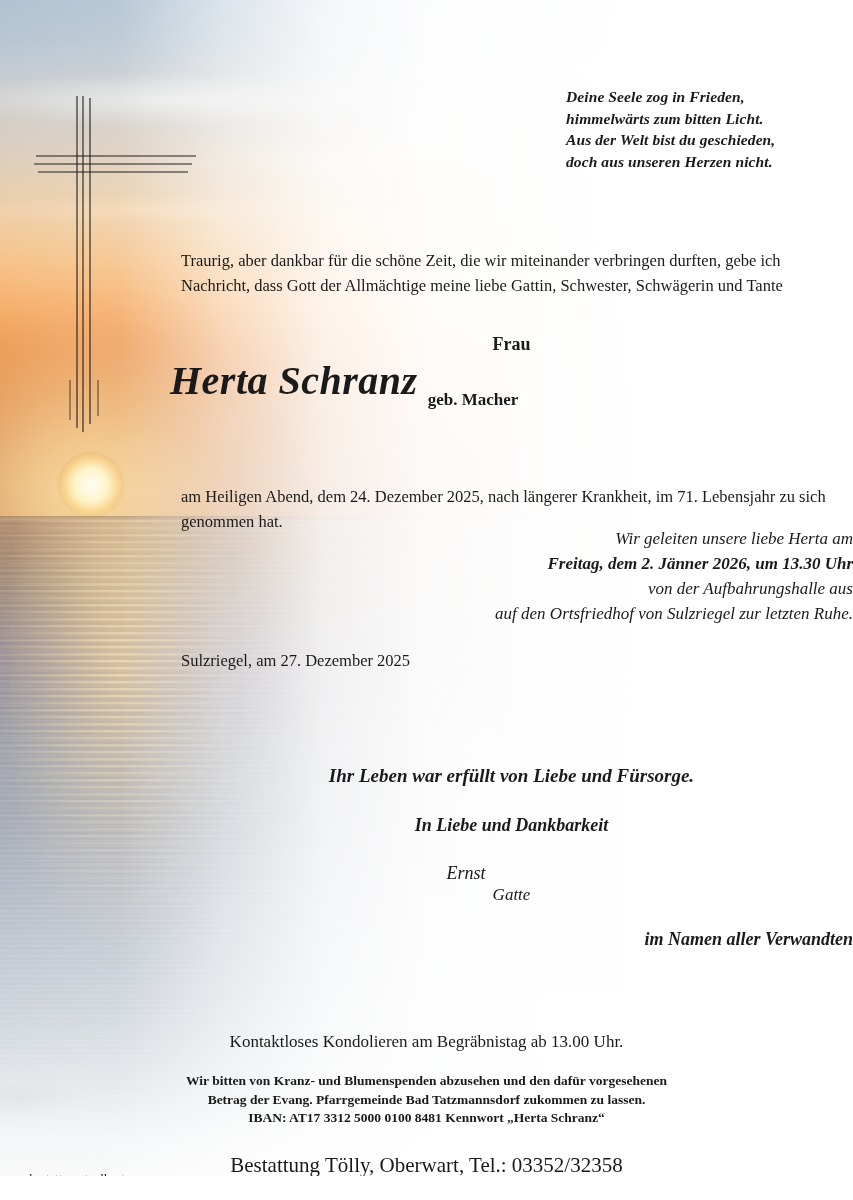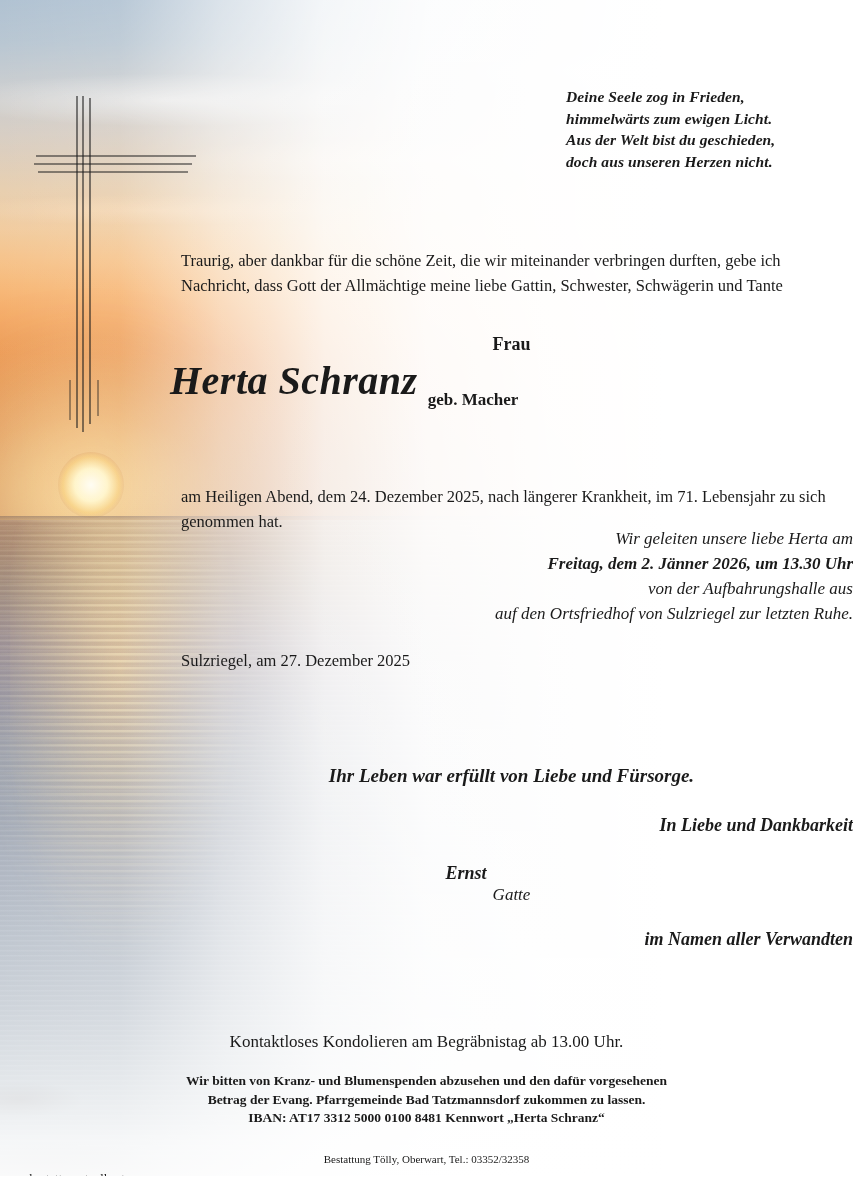--- a/index.html
+++ b/index.html
@@ -261,34 +261,34 @@
     font-style: italic;
     font-weight: bold;
     font-size: 19px;
     padding-left: 170px;
     box-sizing: border-box;
   }
   .love {
     position: absolute;
     left: 0; top: 815px;
     width: 853px;
-    text-align: right;
+    text-align: center;
     font-style: italic;
     font-weight: bold;
     font-size: 18px;
     padding-left: 170px;
     box-sizing: border-box;
   }
   .mourner-name {
     position: absolute;
     left: 0; top: 863px;
     width: 853px;
     text-align: center;
     font-style: italic;
-    font-weight: bold;
+    font-weight: normal;
     font-size: 18px;
     padding-left: 79px;
     box-sizing: border-box;
   }
   .mourner-rel {
     position: absolute;
     left: 0; top: 885px;
     width: 853px;
     text-align: center;
     font-style: italic;
@@ -321,21 +321,21 @@
     text-align: center;
     font-size: 13.5px;
     line-height: 18.5px;
     font-weight: bold;
   }
   .undertaker {
     position: absolute;
     left: 0; top: 1153px;
     width: 853px;
     text-align: center;
-    font-size: 11px;
+    font-size: 21px;
   }
   .website {
     position: absolute;
     left: 0; top: 1172px;
     width: 853px;
     font-size: 12.5px;
   }
   .corner-code {
     position: absolute;
     right: 6px; bottom: 4px;
@@ -384,21 +384,21 @@
         <line x1="50" y1="300" x2="50" y2="340" stroke-width="0.8"></line>
         <line x1="78" y1="300" x2="78" y2="336" stroke-width="0.8"></line>
       </g>
     </svg>
   </div>
 
   <div class="content">
 
     <div class="verse">
       <div>Deine Seele zog in Frieden,</div>
-      <div>himmelwärts zum ewigen Licht.</div>
+      <div>himmelwärts zum bitten Licht.</div>
       <div>Aus der Welt bist du geschieden,</div>
       <div>doch aus unseren Herzen nicht.</div>
     </div>
 
     <div class="intro">Traurig, aber dankbar für die schöne Zeit, die wir miteinander verbringen durften, gebe ich Nachricht, dass Gott der Allmächtige meine liebe Gattin, Schwester, Schwägerin und Tante</div>
 
     <div class="frau">Frau</div>
     <div class="name">Herta Schranz</div>
     <div class="maiden">geb. Macher</div>
 

